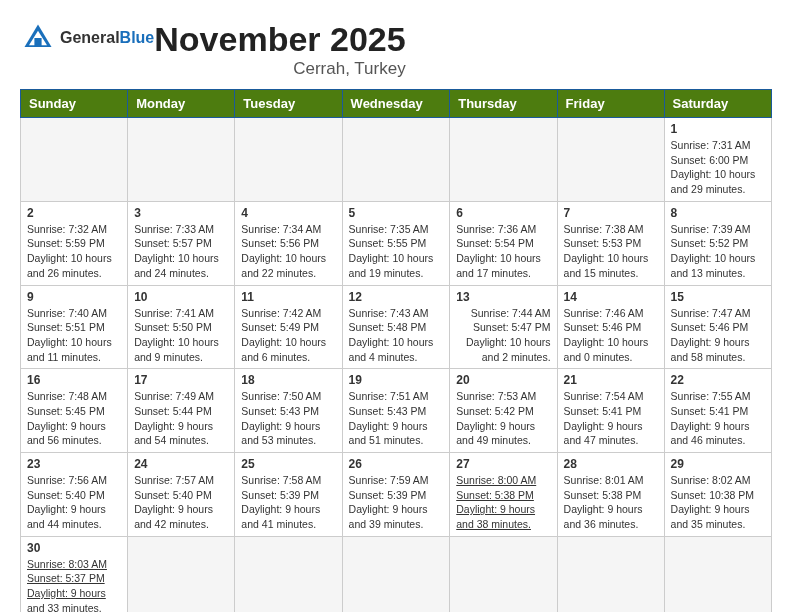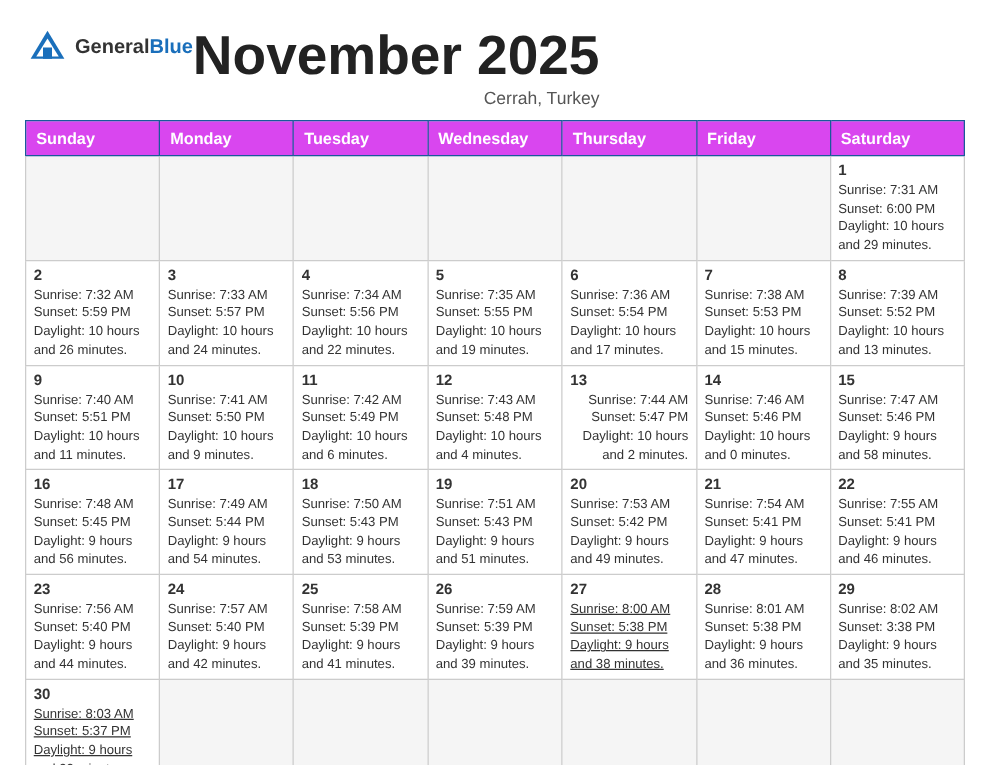--- a/index.html
+++ b/index.html
@@ -21,35 +21,35 @@
       gap: 4px;
     }
     .logo-icon {
       width: 36px;
       height: 36px;
     }
     .title-block {
       text-align: right;
     }
     .month-title {
-      font-size: 44px;
+      font-size: 34px;
       font-weight: bold;
       color: #222;
     }
     .subtitle {
-      font-size: 14px;
+      font-size: 17px;
       color: #555;
     }
     .calendar {
       width: 100%;
       border-collapse: collapse;
       border: 1px solid #ccc;
     }
     .calendar th {
-      background-color: #d946ef;
+      background-color: #4d7c0f;
       color: #fff;
       font-size: 13px;
       font-weight: bold;
       text-align: left;
       padding: 6px 8px;
       border: 1px solid #1a5a9a;
     }
     .calendar td {
       vertical-align: top;
       border: 1px solid #ccc;
@@ -290,21 +290,21 @@
         </td>
         <td>
           <span class="day-number">28</span>
           <div class="day-info" style="white-space: pre-line;">Sunrise: 8:01 AM
 Sunset: 5:38 PM
 Daylight: 9 hours and 36 minutes.</div>
         </td>
         <td>
           <span class="day-number">29</span>
           <div class="day-info" style="white-space: pre-line;">Sunrise: 8:02 AM
-Sunset: 3:38 PM
+Sunset: 10:38 PM
 Daylight: 9 hours and 35 minutes.</div>
         </td>
       </tr>
       <tr>
         <td>
           <span class="day-number">30</span>
           <div class="day-info" style="white-space: pre-line; text-decoration: underline;">Sunrise: 8:03 AM
 Sunset: 5:37 PM
 Daylight: 9 hours and 33 minutes.</div>
         </td>

